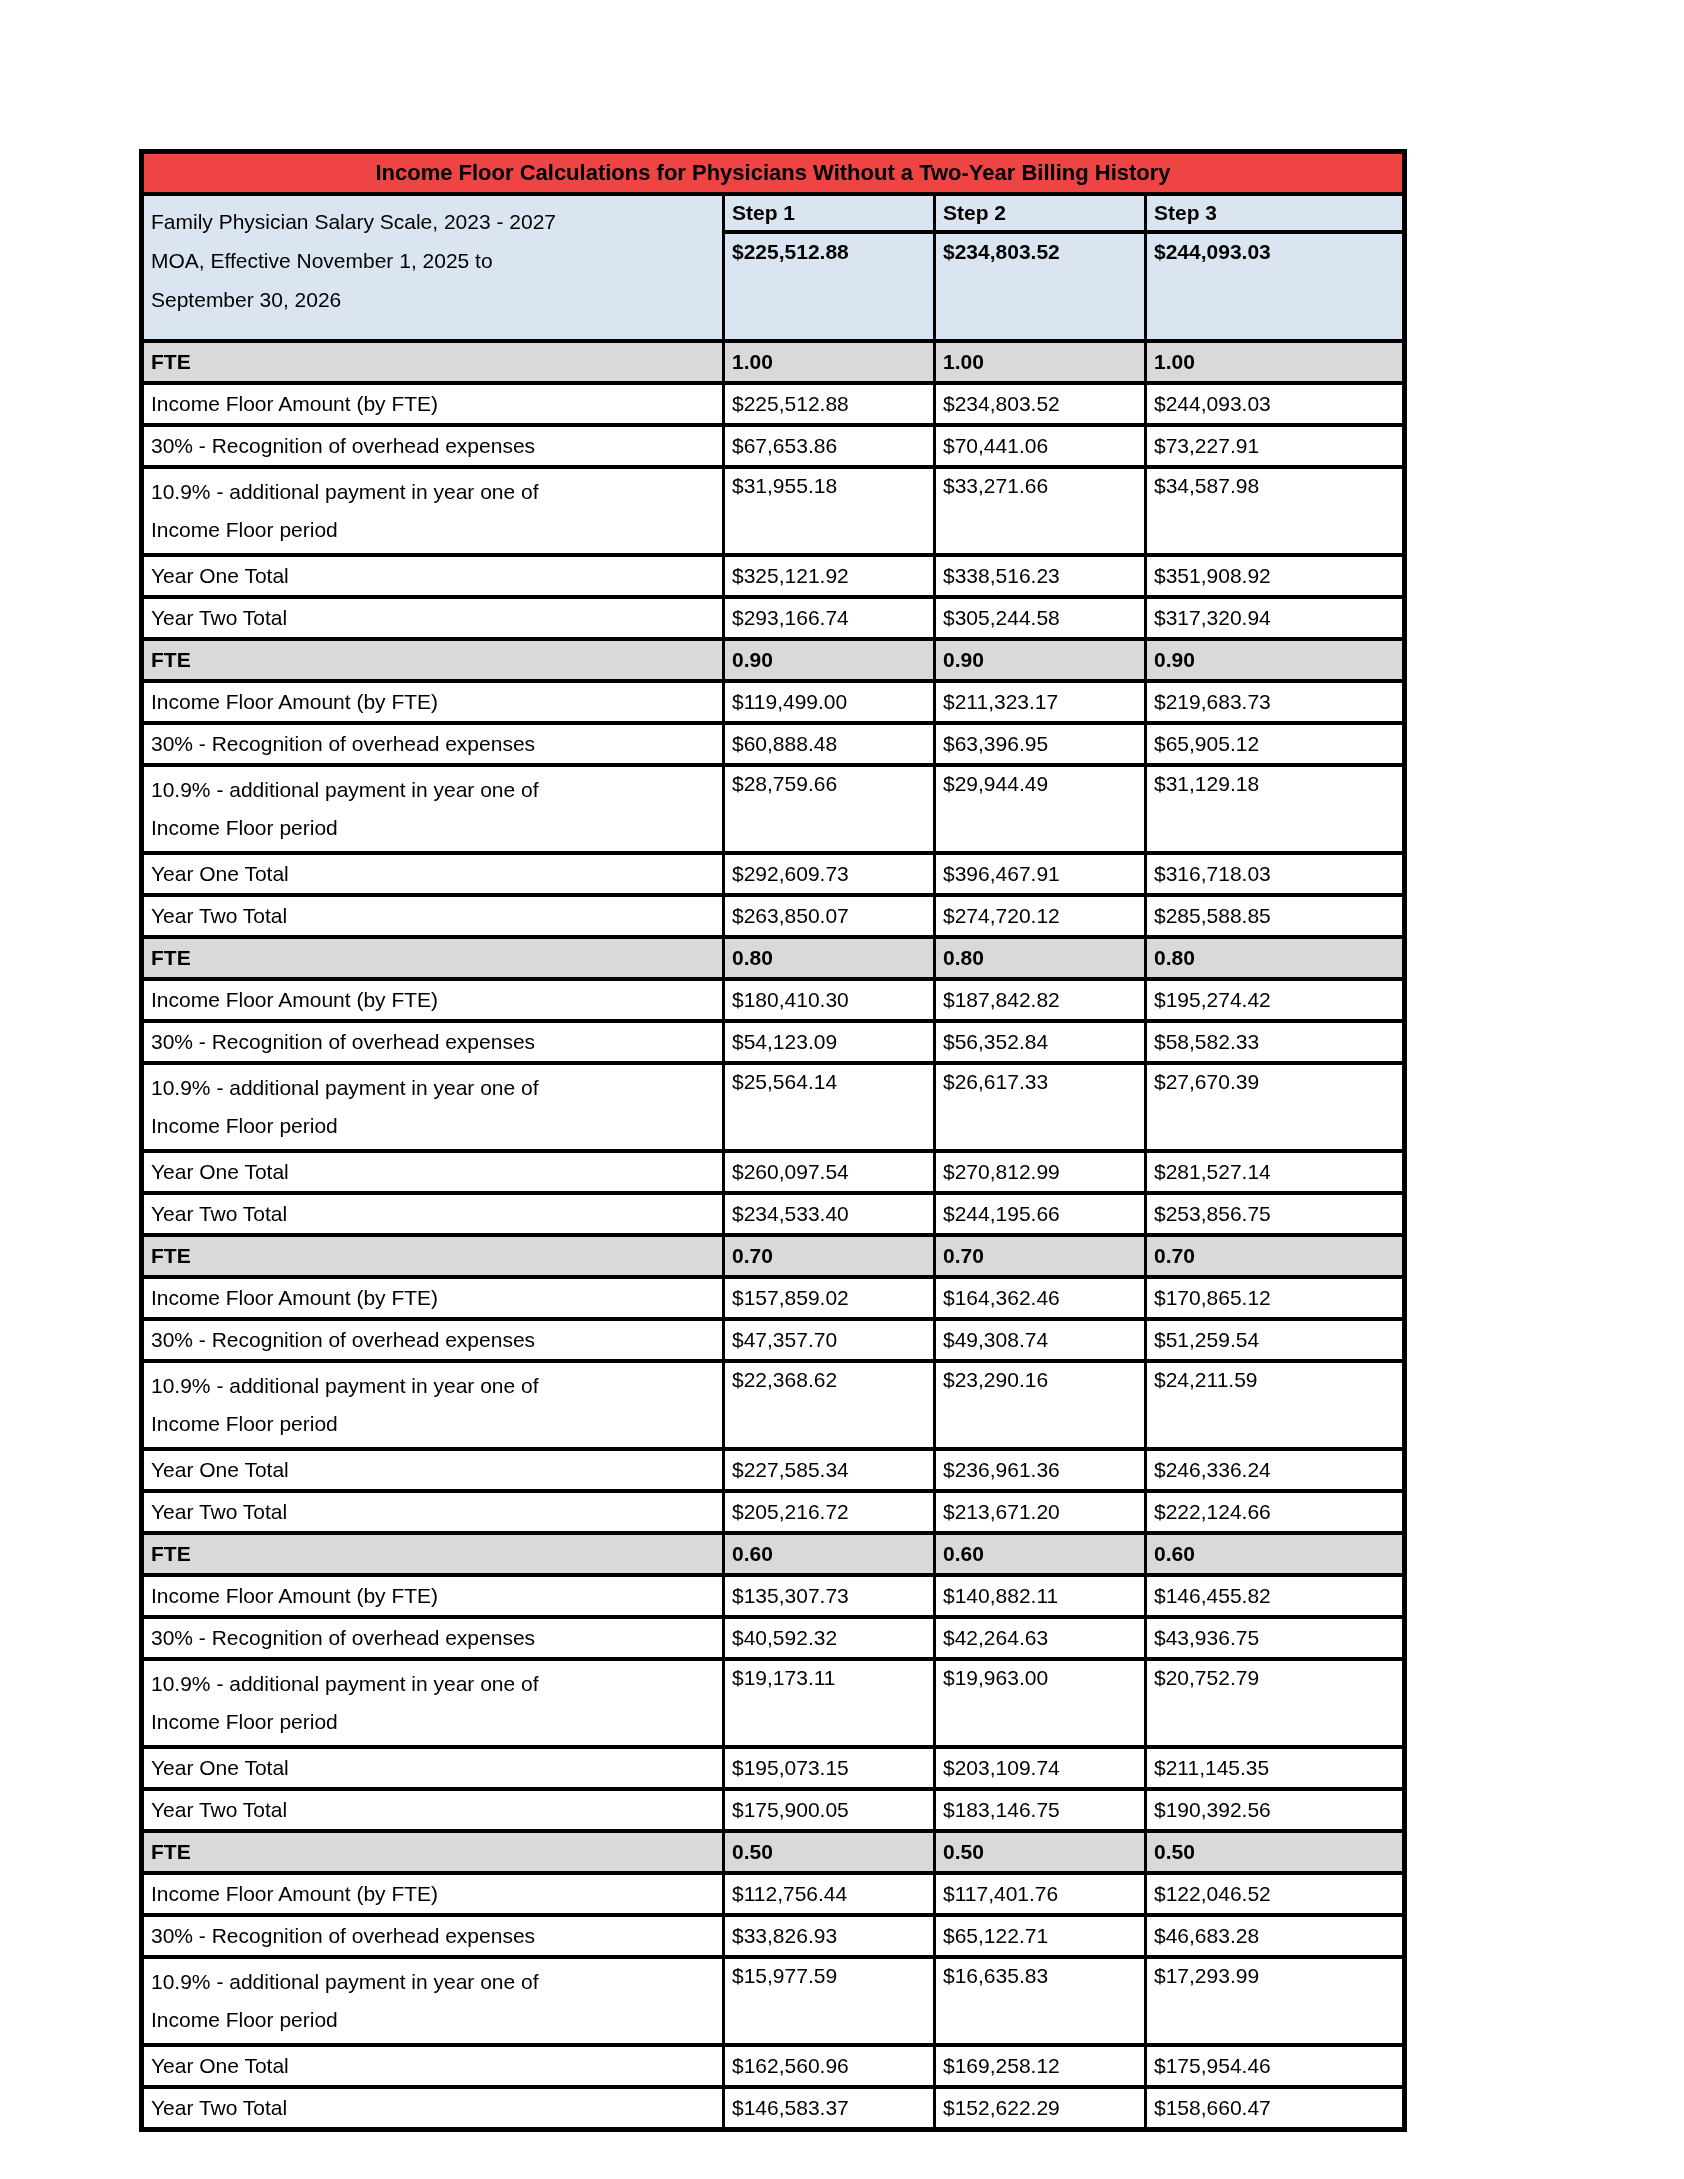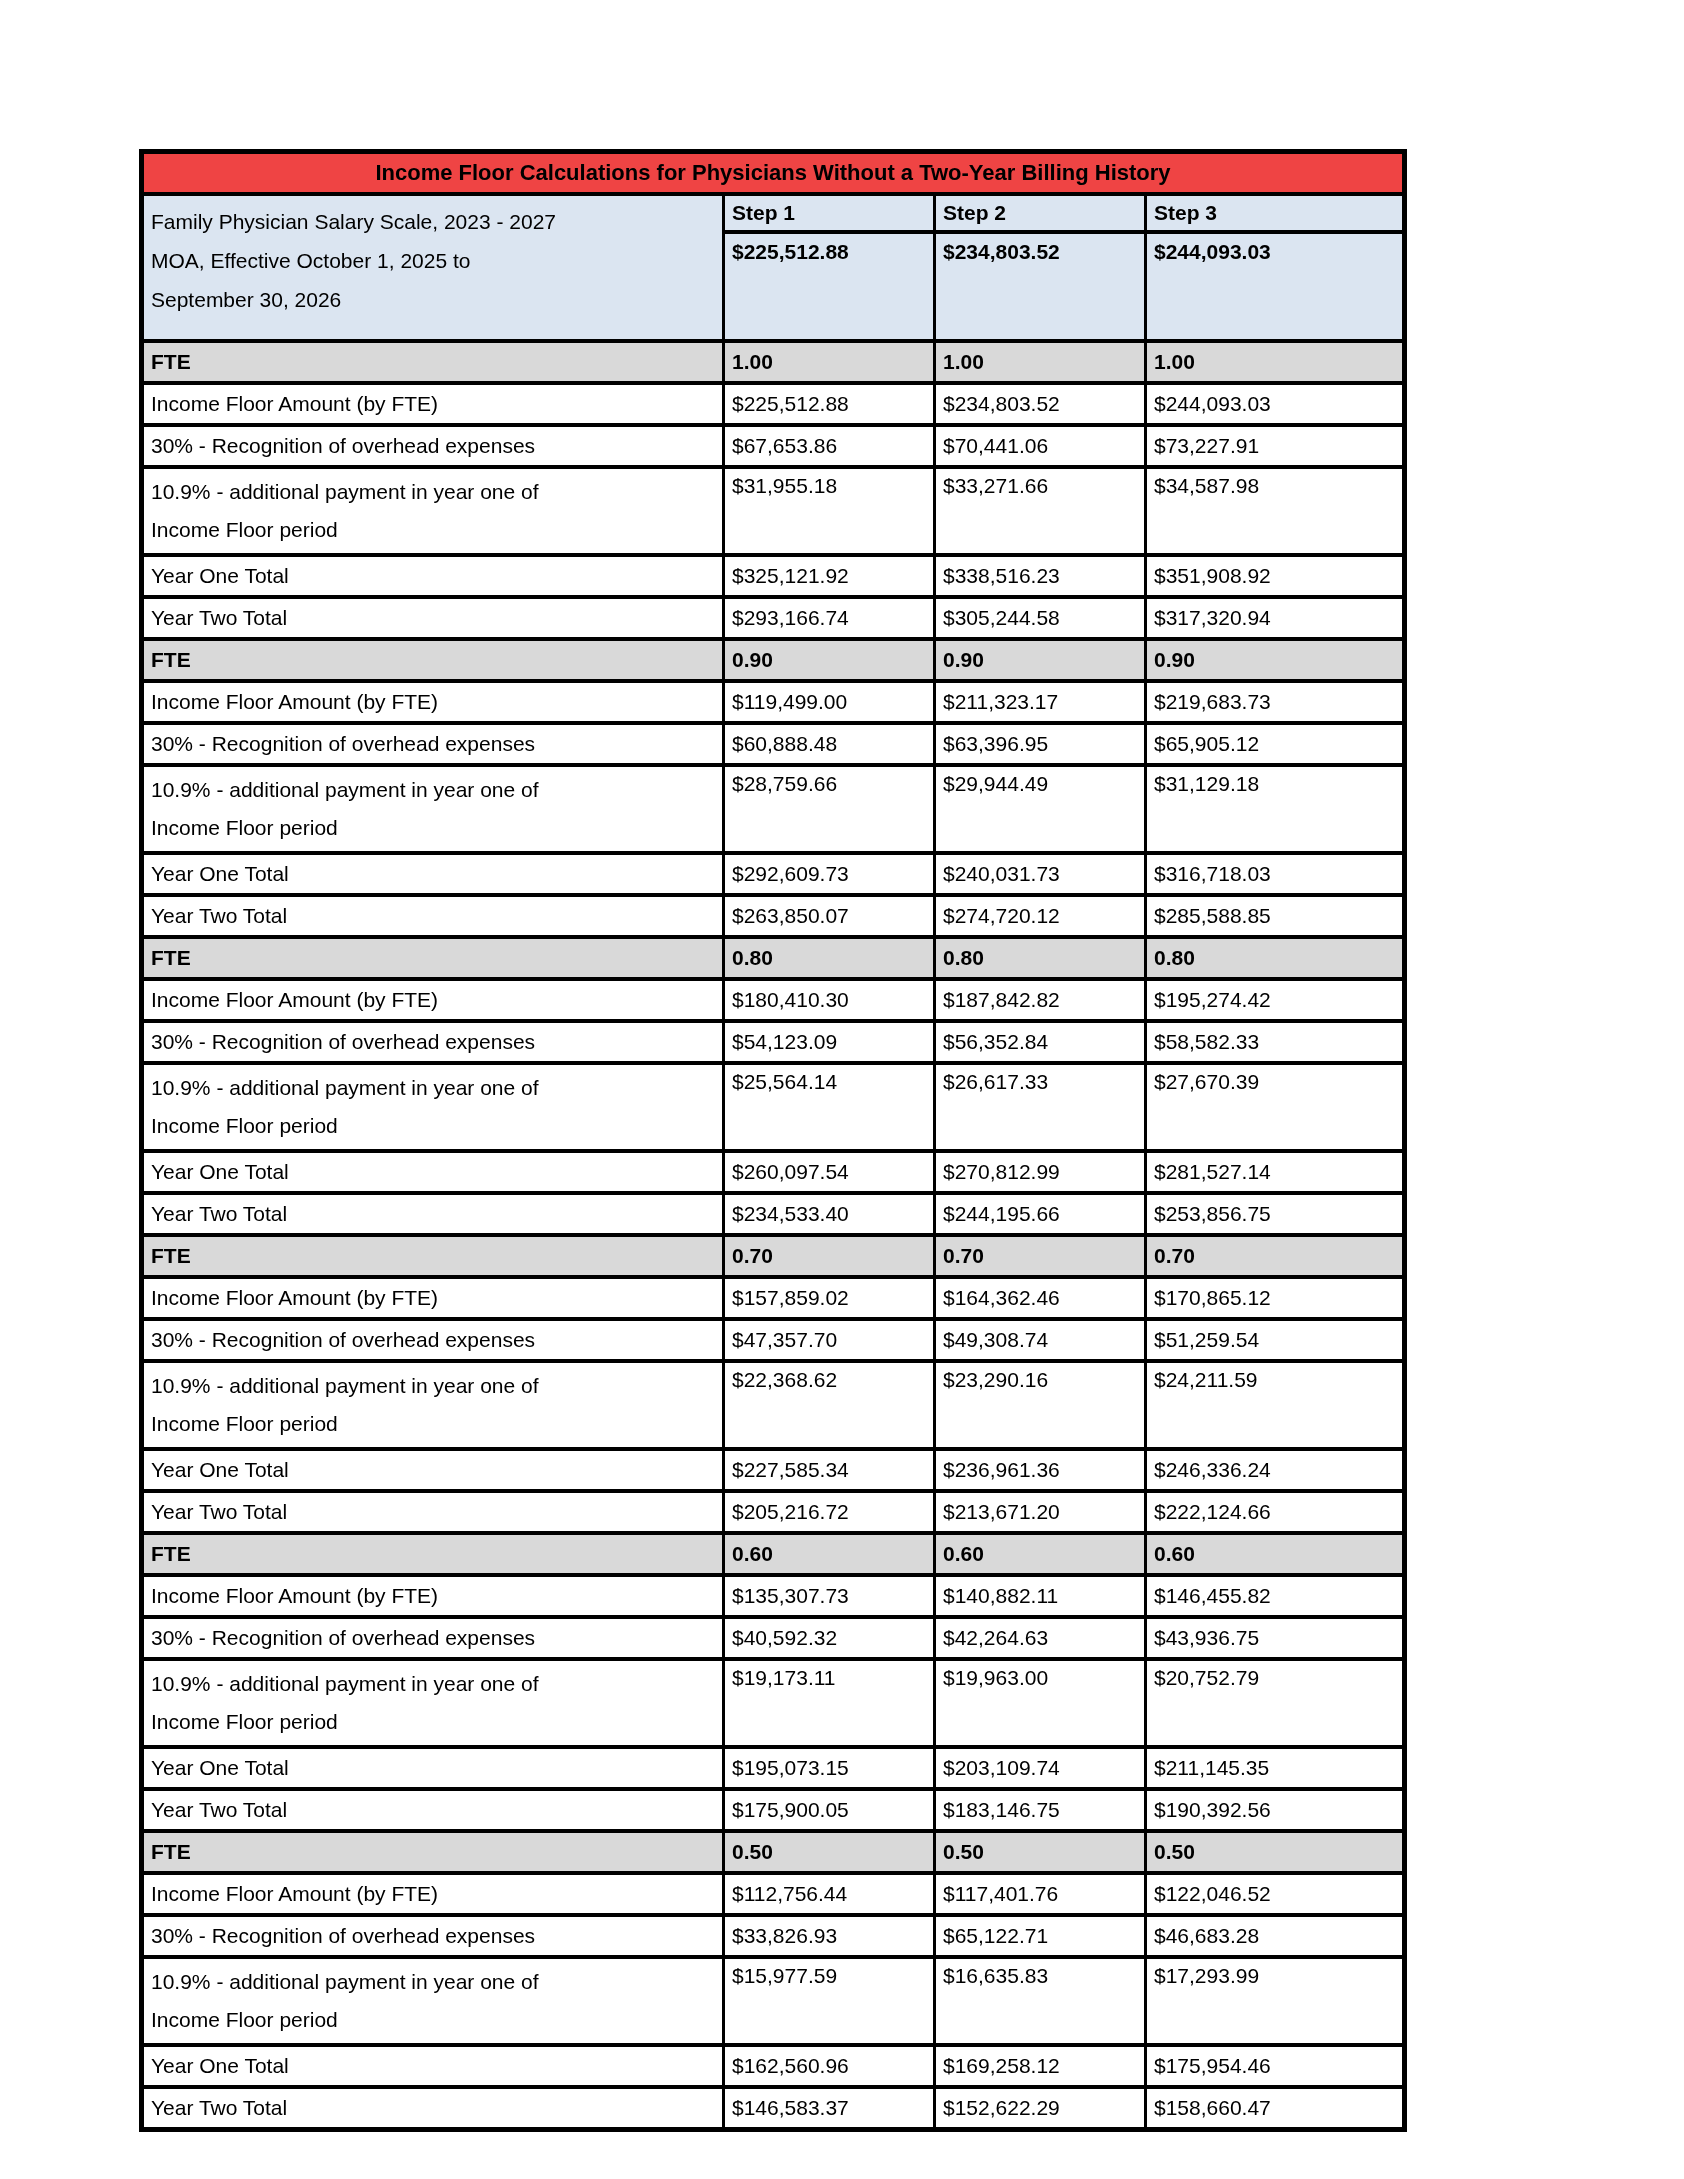--- a/index.html
+++ b/index.html
@@ -92,21 +92,21 @@
       <col class="c-s2">
       <col class="c-s3">
   </colgroup>
   <tbody id="table-head-rows">
     <tr>
       <td colspan="4" class="title-cell">Income Floor Calculations for Physicians Without a Two-Year Billing History</td>
     </tr>
     <tr>
       <td class="blue hdr-left" rowspan="2">
         <div>Family Physician Salary Scale, 2023 - 2027</div>
-        <div>MOA, Effective October 1, 2025 to</div>
+        <div>MOA, Effective November 1, 2025 to</div>
         <div>September 30, 2026</div>
       </td>
       <td class="blue step-cell">Step 1</td>
       <td class="blue step-cell">Step 2</td>
       <td class="blue step-cell">Step 3</td>
     </tr>
     <tr class="salary-row">
       <td class="blue">$225,512.88</td>
       <td class="blue">$234,803.52</td>
       <td class="blue">$244,093.03</td>
@@ -176,21 +176,21 @@
       <div class="lbl-line">10.9% - additional payment in year one of</div>
       <div class="lbl-line">Income Floor period</div>
     </td>
     <td>$28,759.66</td>
     <td>$29,944.49</td>
     <td>$31,129.18</td>
   </tr>
   <tr class="row-plain">
     <td>Year One Total</td>
     <td>$292,609.73</td>
-    <td>$240,031.73</td>
+    <td>$396,467.91</td>
     <td>$316,718.03</td>
   </tr>
   <tr class="row-plain">
     <td>Year Two Total</td>
     <td>$263,850.07</td>
     <td>$274,720.12</td>
     <td>$285,588.85</td>
   </tr>
 
   <tr class="row-fte">

